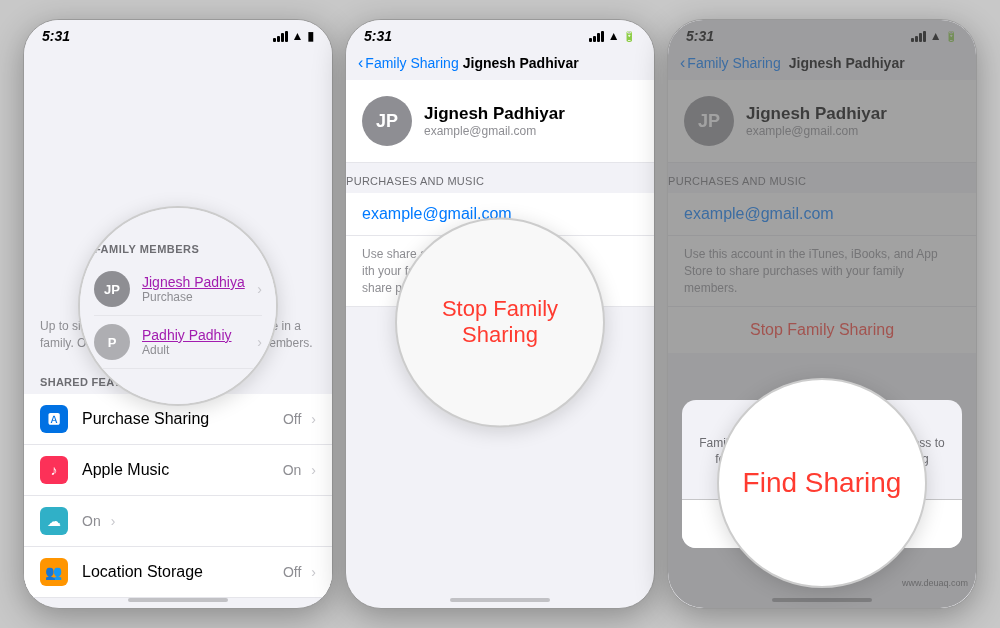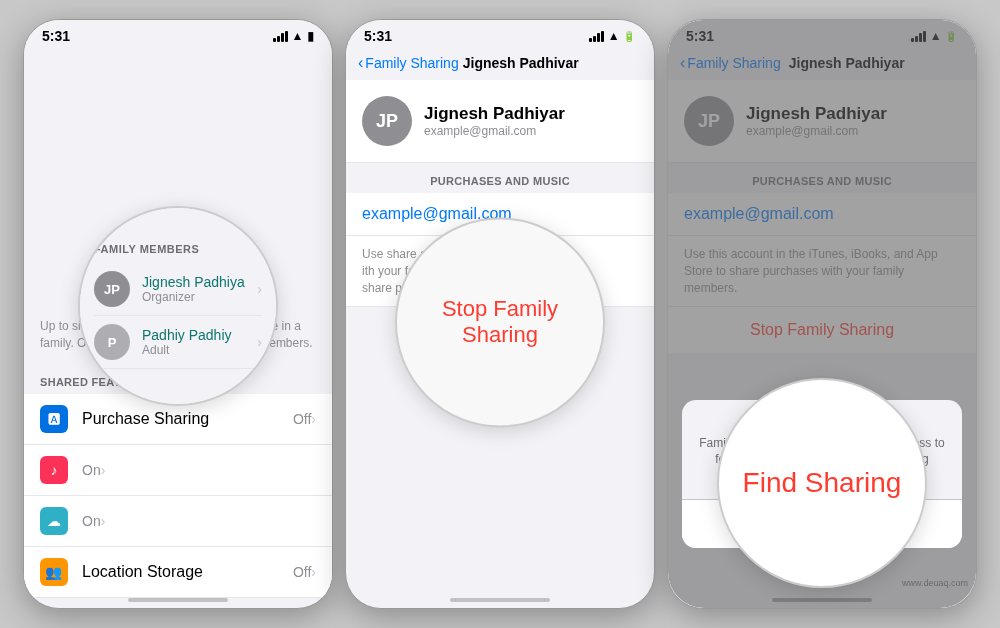--- a/index.html
+++ b/index.html
@@ -29,21 +29,21 @@
     
     .status-bar {
       display: flex;
       justify-content: space-between;
       align-items: center;
       padding: 8px 18px 4px;
       background: #f2f2f7;
       font-size: 12px;
       font-weight: 600;
     }
-    .status-bar .time { font-size: 14px; font-weight: 700; }
+    .status-bar .time { font-size: 14px; font-weight: 700; font-style: italic; }
     .status-icons { display: flex; gap: 4px; align-items: center; }
     .signal-bars { display: flex; gap: 1px; align-items: flex-end; }
     .signal-bars span {
       background: #000;
       width: 3px;
       border-radius: 1px;
     }
 
     
     .screen1-content {
@@ -70,21 +70,21 @@
       color: #fff;
       font-size: 13px;
       font-weight: 600;
       margin-right: 12px;
       flex-shrink: 0;
     }
     .avatar.gray { background: #8e8e93; }
     .avatar.light-gray { background: #aeaeb2; }
 
     .member-info { flex: 1 }
-    .member-name { font-size: 16px; color: #0f766e; font-weight: 400; }
+    .member-name { font-size: 16px; color: #a21caf; font-weight: 400; text-decoration: underline; }
     .member-role { font-size: 12px; color: #8e8e93; }
     .chevron { color: #c7c7cc; font-size: 14px; }
 
     .family-note {
       padding: 10px 16px;
       font-size: 12px;
       color: #8e8e93;
       line-height: 1.4;
     }
 
@@ -115,21 +115,21 @@
       margin-right: 14px;
       font-size: 16px;
       flex-shrink: 0;
     }
     .feature-icon.blue { background: #0071e3; }
     .feature-icon.pink { background: #fc3158; }
     .feature-icon.teal { background: #30b0c7; }
     .feature-icon.orange { background: #ff9500; }
 
     .feature-name { flex: 1; font-size: 16px; color: #000; }
-    .feature-status { font-size: 14px; color: #8e8e93; margin-right: 0; }
+    .feature-status { font-size: 14px; color: #8e8e93; margin-right: 10px; }
     .feature-chevron { color: #c7c7cc; font-size: 14px; }
 
     .bottom-note {
       padding: 10px 16px;
       font-size: 12px;
       color: #8e8e93;
       line-height: 1.4;
     }
 
     
@@ -202,25 +202,24 @@
       color: #fff;
       font-size: 18px;
       font-weight: 600;
     }
     .profile-name { font-size: 17px; font-weight: 600; color: #000; }
     .profile-email { font-size: 12px; color: #8e8e93; }
 
     .section-label {
       padding: 12px 0 6px;
       font-size: 11px;
-      font-weight: 700;
+      font-weight: 400;
       color: #6d6d72;
       letter-spacing: 0.3px;
       text-transform: uppercase;
-      text-align: center;
     }
 
     .purchases-section { background: #fff; }
     .email-link {
       padding: 12px 16px;
       font-size: 16px;
       color: #007aff;
       border-bottom: 0.5px solid #e5e5ea;
     }
     .purchases-desc {
@@ -361,21 +360,21 @@
     </div>
   </div>
 
   <div class="magnify-circle">
     <div style="background:#f2f2f7; width:100%; height:100%; display:flex; flex-direction:column; justify-content:center; padding:10px 14px;">
       <div style="font-size:11px; font-weight:600; color:#6d6d72; letter-spacing:0.5px; margin-bottom:8px;">FAMILY MEMBERS</div>
       <div class="member-item" style="padding:8px 0; border-bottom:0.5px solid #e5e5ea; background:transparent;">
         <div class="avatar gray">JP</div>
         <div class="member-info">
           <div class="member-name" style="font-size:14px;">Jignesh Padhiya</div>
-          <div class="member-role">Organizer</div>
+          <div class="member-role">Purchase</div>
         </div>
         <span class="chevron">›</span>
       </div>
       <div class="member-item" style="padding:8px 0; background:transparent;">
         <div class="avatar light-gray">P</div>
         <div class="member-info">
           <div class="member-name" style="font-size:14px;">Padhiy Padhiy</div>
           <div class="member-role">Adult</div>
         </div>
         <span class="chevron">›</span>
@@ -397,20 +396,21 @@
           </div>
         <span class="feature-name">Purchase Sharing</span>
         <span class="feature-status">Off</span>
         <span class="feature-chevron">›</span>
       </div>
 
       <div class="feature-item">
         <div class="feature-icon pink">
             <span style="color:#fff; font-size:14px;">♪</span>
           </div>
+        <span class="feature-name">Apple Music</span>
         <span class="feature-status">On</span>
         <span class="feature-chevron">›</span>
       </div>
 
       <div class="feature-item">
         <div class="feature-icon teal">
             <span style="color:#fff; font-size:14px;">☁</span>
           </div>
         <span class="feature-status">On</span>
         <span class="feature-chevron">›</span>

